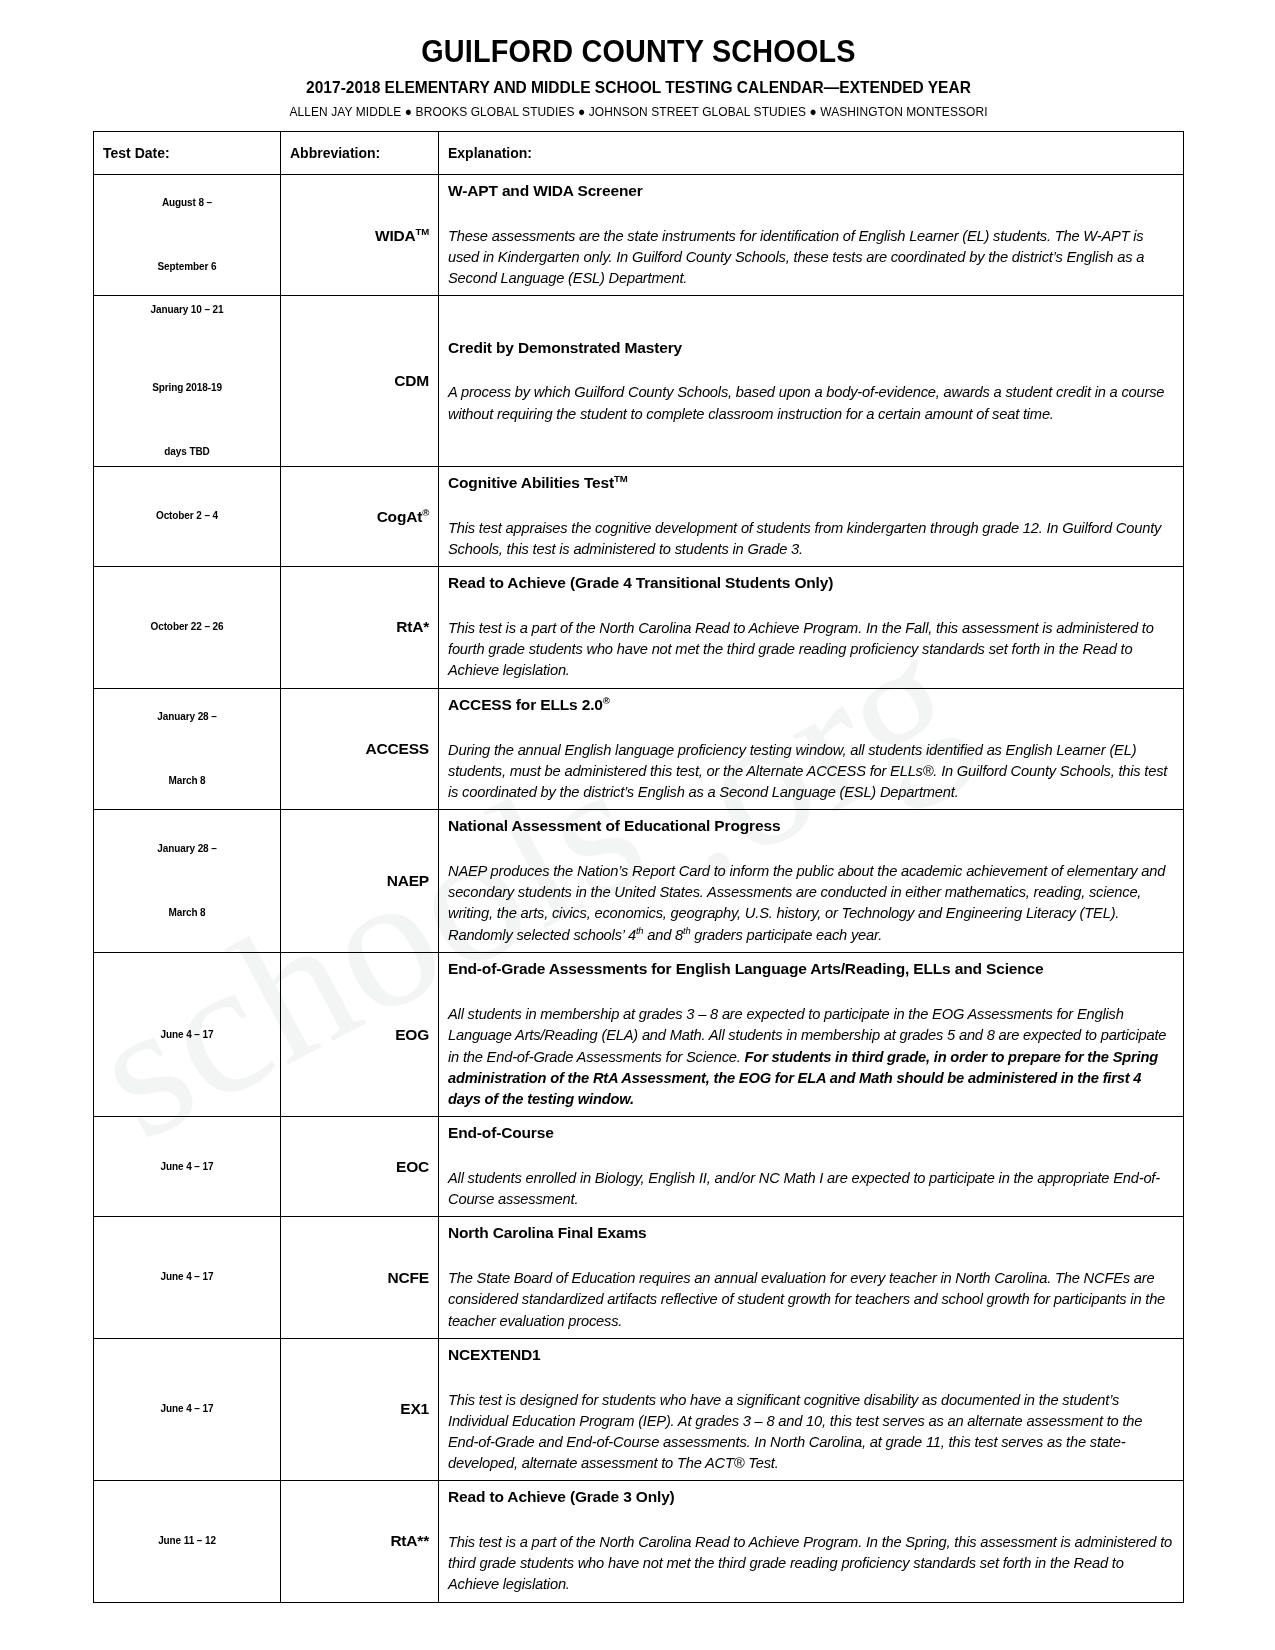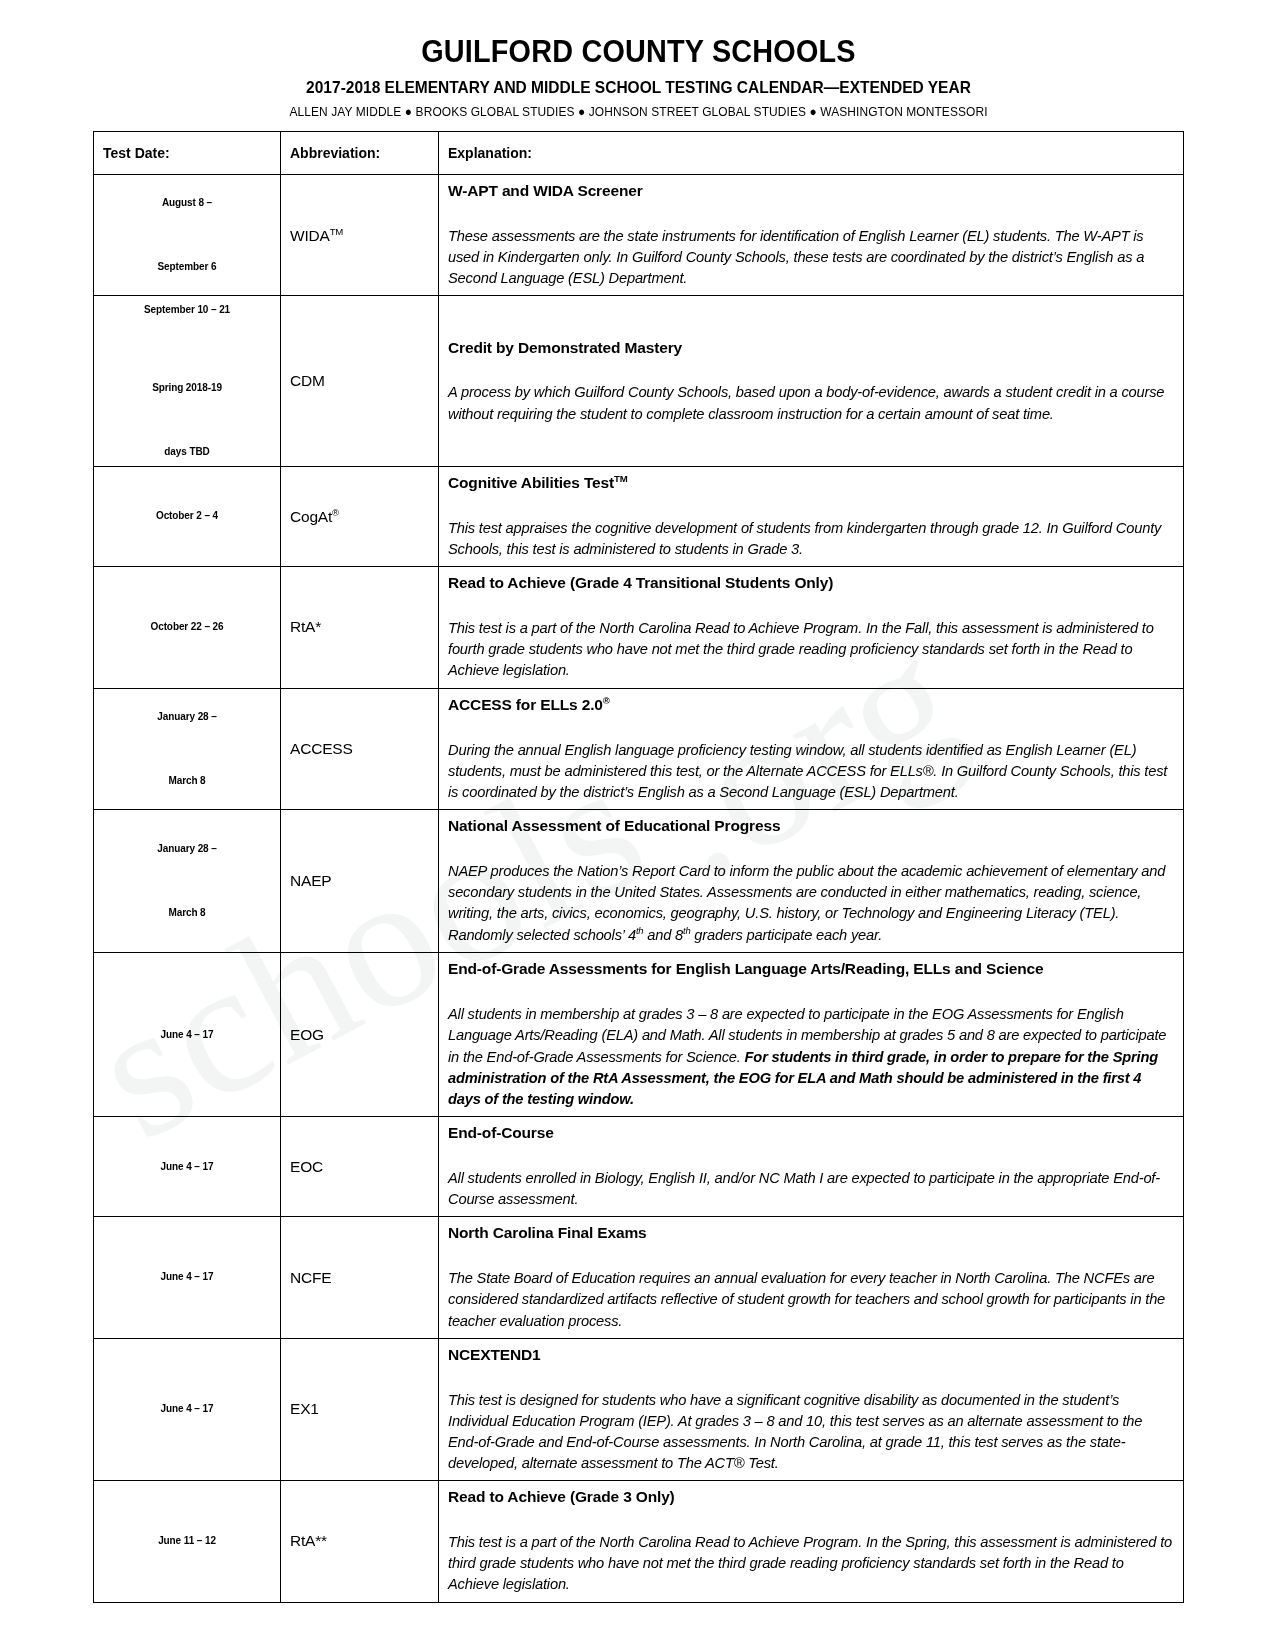--- a/index.html
+++ b/index.html
@@ -100,22 +100,22 @@
     font-weight: bold;
     text-align: center;
     line-height: 1.62;
     letter-spacing: -0.1px;
   }
   td.date-cell .d2 { display: block; margin-top: 48px; }
   td.date-cell .gap { display: block; height: 13px; }
 
   td.abbr-cell {
     font-size: 15.5px;
-    font-weight: normal;
-    text-align: left;
+    font-weight: bold;
+    text-align: right;
     letter-spacing: -0.2px;
   }
   sup.mk { font-size: 0.62em; vertical-align: super; }
 
   td.expl-cell {
     vertical-align: top;
     padding: 7px 10px 8px 12px;
   }
   .expl-title {
     font-size: 15.5px;
@@ -166,21 +166,21 @@
     <tbody id="cal-body">
         <tr>
           <td class="date-cell"><span>August 8 –</span><span class="d2">September 6</span></td>
           <td class="abbr-cell">WIDA<sup class="mk">TM</sup></td>
           <td class="expl-cell">
             <div class="expl-title">W-APT and WIDA Screener</div>
             <div class="expl-body">These assessments are the state instruments for identification of English Learner (EL) students. The W-APT is used in Kindergarten only.  In Guilford County Schools, these tests are coordinated by the district’s English as a Second Language (ESL) Department.</div>
           </td>
         </tr>
         <tr>
-          <td class="date-cell"><span>September 10 – 21</span><span class="gap"></span><span class="d2">Spring 2018-19</span><span class="d2">days TBD</span></td>
+          <td class="date-cell"><span>January 10 – 21</span><span class="gap"></span><span class="d2">Spring 2018-19</span><span class="d2">days TBD</span></td>
           <td class="abbr-cell">CDM</td>
           <td class="expl-cell">
             <div class="expl-title">Credit by Demonstrated Mastery</div>
             <div class="expl-body">A process by which Guilford County Schools, based upon a body-of-evidence, awards a student credit in a course without requiring the student to complete classroom instruction for a certain amount of seat time.</div>
           </td>
         </tr>
         <tr>
           <td class="date-cell"><span>October 2 – 4</span></td>
           <td class="abbr-cell">CogAt<sup class="mk">®</sup></td>
           <td class="expl-cell">

